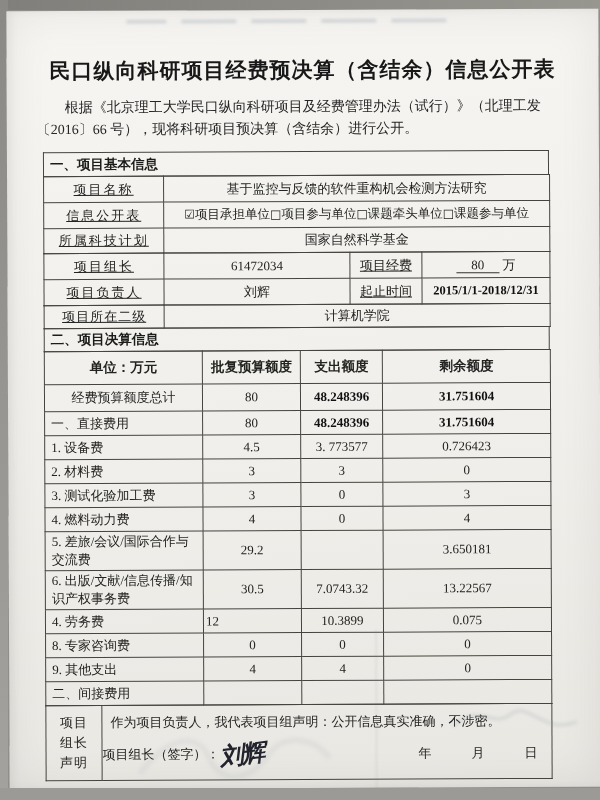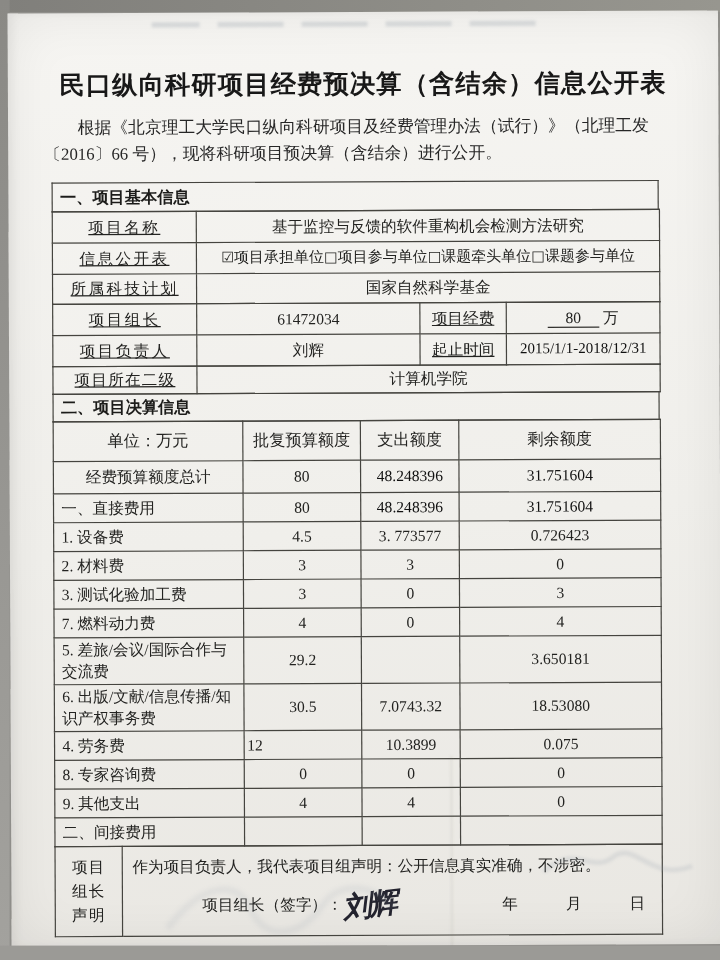--- a/index.html
+++ b/index.html
@@ -26,26 +26,26 @@
     vertical-align:middle;padding:1px 2px;overflow:hidden;}
   .sec-head td{font-weight:700;text-align:left;padding-left:6px;font-size:13.5px;
     font-family:"Liberation Sans","DejaVu Sans",sans-serif;color:#1c1c1a;}
   .lbl{letter-spacing:2px;text-decoration:underline;}
   .val-serif{font-family:"Liberation Serif",serif;}
   .checkline{font-size:12.5px;letter-spacing:0;white-space:nowrap;}
   .checkline .mark{font-family:"DejaVu Sans",sans-serif;font-size:12px;}
   .uline{border-bottom:1px solid #33322f;padding:0 15px;}
   .name-cell{text-align:left;padding-left:6px;margin-left:44px;}
   .left-val{text-align:left;padding-left:2px;}
-  .dark{font-weight:400;color:#111;}
-  .hdr td{font-size:13.5px;}
+  .dark{font-weight:700;color:#111;}
+  .hdr td{font-size:13.5px;font-weight:bold;}
   .decl-left div{line-height:1.55;font-size:13px;letter-spacing:1px;}
   .decl-statement{text-align:left;padding:4px 4px 2px 8px;font-size:13px;}
   .sign-row{display:flex;align-items:center;height:42px;font-size:13px;}
-  .sign-label{margin-left:66px;}
+  .sign-label{}
   .signature{display:inline-block;font-size:24px;font-weight:700;color:#23232e;
     transform:rotate(-7deg) skewX(-14deg);letter-spacing:-2px;margin-left:2px;
     font-family:"DejaVu Serif",serif;}
   .date-group{margin-left:auto;display:flex;gap:40px;margin-right:14px;}
   .note{margin:8px 0 0 64px;font-size:13px;color:#262624;letter-spacing:1px;}
   .ghost{position:absolute;pointer-events:none;}
   .g1{left:120px;top:718px;opacity:.14;filter:blur(2px);}
   .g2{left:440px;top:690px;opacity:.18;filter:blur(1.5px);transform:rotate(12deg);}
   .g3{left:120px;top:2px;opacity:.25;filter:blur(1.5px);}
   .crease{position:absolute;left:366px;top:620px;width:2px;height:170px;
@@ -181,36 +181,36 @@
         <td class="val-serif">3</td>
         <td class="val-serif">0</td>
       </tr>
       <tr>
         <td class="name-cell" style="height:21px">3. 测试化验加工费</td>
         <td class="val-serif">3</td>
         <td class="val-serif">0</td>
         <td class="val-serif">3</td>
       </tr>
       <tr>
-        <td class="name-cell" style="height:21px">7. 燃料动力费</td>
+        <td class="name-cell" style="height:21px">4. 燃料动力费</td>
         <td class="val-serif">4</td>
         <td class="val-serif">0</td>
         <td class="val-serif">4</td>
       </tr>
       <tr>
         <td class="name-cell" style="height:32px">5. 差旅/会议/国际合作与交流费</td>
         <td class="val-serif">29.2</td>
         <td class="val-serif"></td>
         <td class="val-serif">3.650181</td>
       </tr>
       <tr>
         <td class="name-cell" style="height:36px">6. 出版/文献/信息传播/知识产权事务费</td>
         <td class="val-serif">30.5</td>
         <td class="val-serif">7.0743.32</td>
-        <td class="val-serif">18.53080</td>
+        <td class="val-serif">13.22567</td>
       </tr>
       <tr>
         <td class="name-cell" style="height:21px">4. 劳务费</td>
         <td class="val-serif left-val">12</td>
         <td class="val-serif">10.3899</td>
         <td class="val-serif">0.075</td>
       </tr>
       <tr>
         <td class="name-cell" style="height:21px">8. 专家咨询费</td>
         <td class="val-serif">0</td>

